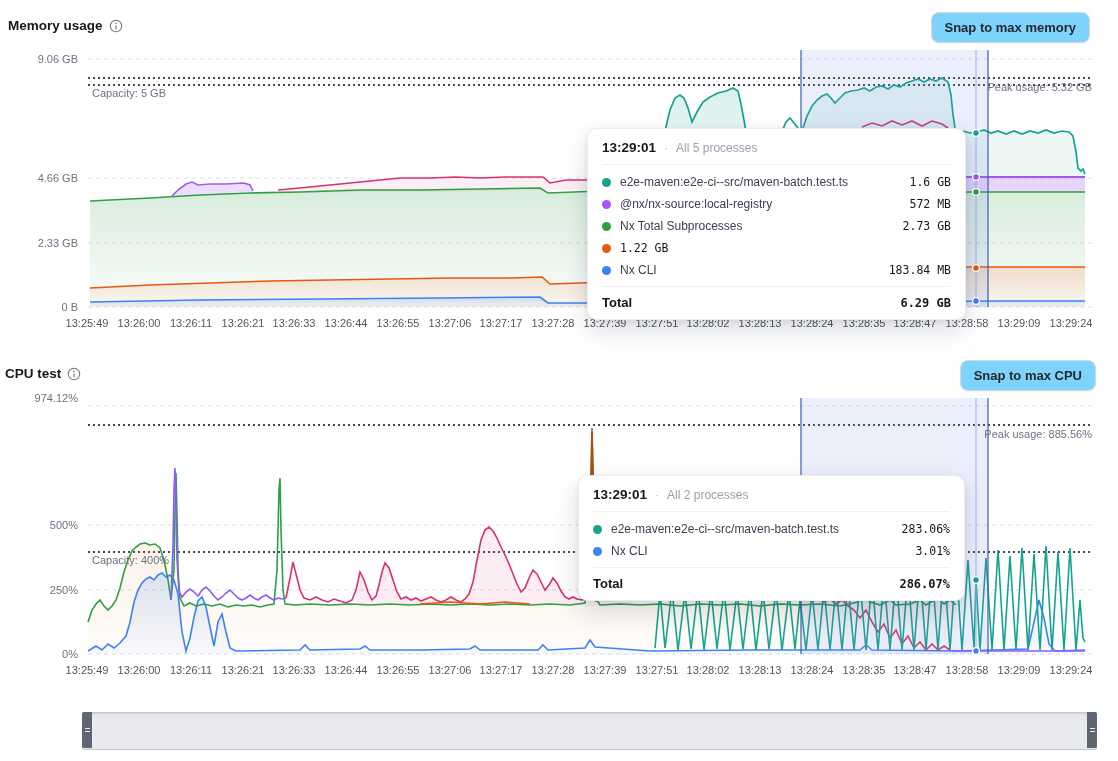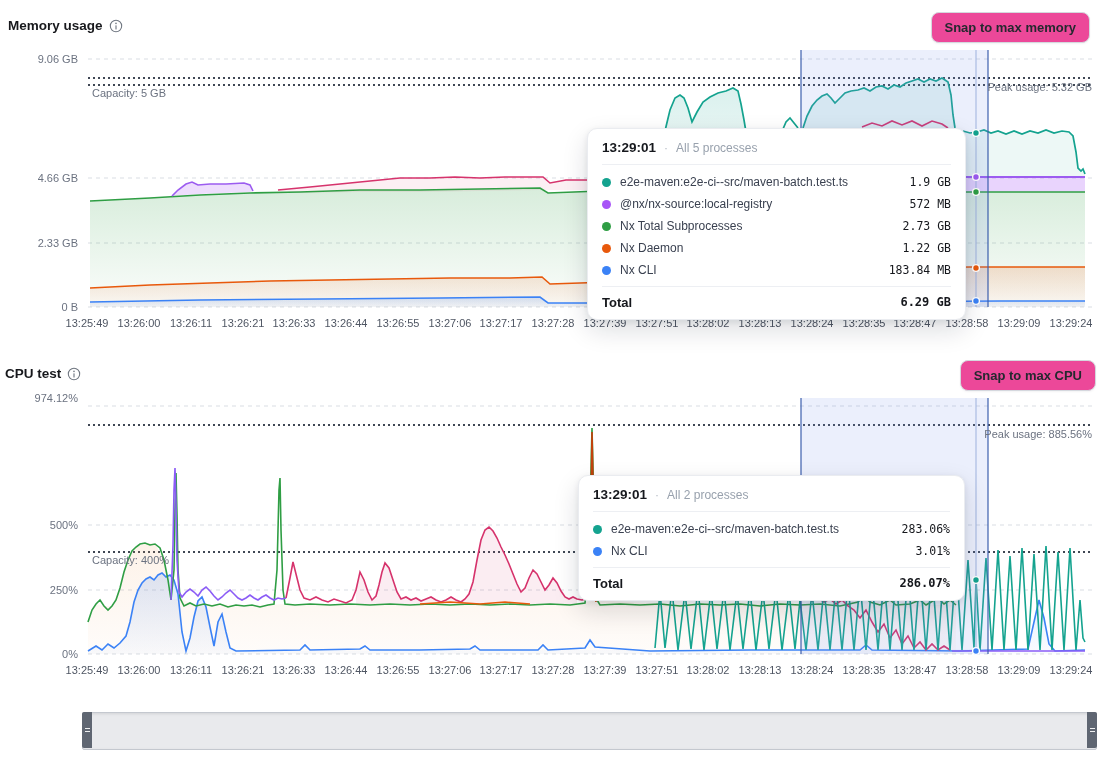--- a/index.html
+++ b/index.html
@@ -2,40 +2,40 @@
 <html><head>
 <meta charset="utf-8">
 <style>
   html,body{margin:0;padding:0;background:#fff}
   body{width:1118px;height:761px;position:relative;overflow:hidden;
        font-family:"Liberation Sans",sans-serif;color:#1f2430;}
   #canvas{position:absolute;left:0;top:0;z-index:1}
   .section-title{position:absolute;z-index:4;display:flex;align-items:center;gap:6px;
        font-size:13.5px;font-weight:700;color:#17181c}
   .info-icon{width:14px;height:14px;color:#6f7680}
-  .snap-btn{position:absolute;z-index:4;background:#ec4899;border:1px solid #d5d8de;border-radius:8px;
+  .snap-btn{position:absolute;z-index:4;background:#7dd3fc;border:1px solid #d5d8de;border-radius:8px;
        padding:7px 13px;font-size:13px;font-weight:600;color:#24292f;cursor:pointer;
        font-family:"Liberation Sans",sans-serif;box-shadow:0 1px 2px rgba(16,24,40,.05)}
   .ylabel{position:absolute;z-index:2;width:70px;left:8px;text-align:right;
        font-size:11px;color:#6b7280;white-space:nowrap}
   .cap-label,.peak-label{position:absolute;z-index:2;font-size:11px;color:#6b7280;white-space:nowrap}
   .peak-label{text-align:right}
   .xtick{position:absolute;z-index:2;transform:translateX(-50%);font-size:11px;color:#4f5663;white-space:nowrap}
   .tooltip{position:absolute;z-index:5;background:#fff;border:1px solid #eaecf0;border-radius:10px;
        box-shadow:0 10px 26px rgba(15,23,42,.14),0 2px 6px rgba(15,23,42,.08);padding:11px 14px 9px}
   .tt-head{display:flex;align-items:baseline;gap:8px;padding-bottom:9px;border-bottom:1px solid #edeff3}
   .tt-time{font-size:13.5px;font-weight:700;color:#16181d}
   .tt-sep{font-size:12px;color:#b3bac4}
   .tt-sub{font-size:12px;color:#98a1ad}
   .tt-rows{padding-top:6px}
   .tt-row{display:flex;align-items:center;gap:9px;height:22px;font-size:12px;color:#3a4150}
   .tt-dot{width:9px;height:9px;border-radius:50%;flex:none}
   .tt-name{flex:1;white-space:nowrap;overflow:hidden}
   .tt-val{font-family:"DejaVu Sans Mono",monospace;font-size:11.5px;color:#15171c}
-  .tt-total{display:flex;justify-content:space-between;align-items:flex-start;margin-top:5px;
+  .tt-total{display:flex;justify-content:space-between;align-items:center;margin-top:5px;
        padding-top:8px;border-top:1px solid #edeff3;font-size:13px;font-weight:700;color:#15171c}
   .tt-total .tt-val{font-weight:700;font-size:12px}
   .brush{position:absolute;z-index:3;left:82px;top:712px;width:1013px;height:36px;
        background:#e9eaed;border:1px solid #c4c8cf;border-radius:2px;
        box-shadow:inset 0 1px 3px rgba(0,0,0,.10);cursor:grab}
   .brush-handle{position:absolute;top:-1px;width:10px;height:36px;background:#5f6672;
        display:flex;flex-direction:column;justify-content:center;align-items:center;gap:2px;cursor:ew-resize}
   .brush-handle.left{left:-1px;border-radius:2px 0 0 2px}
   .brush-handle.right{right:-1px;border-radius:0 2px 2px 0}
   .grip{width:5px;height:1px;background:#fff;opacity:.9}
@@ -193,35 +193,34 @@
 <div class="tooltip" style="left:587px;top:128px;width:349px">
   <div class="tt-head">
     <span class="tt-time">13:29:01</span>
     <span class="tt-sep">·</span>
     <span class="tt-sub">All 5 processes</span>
   </div>
   <div class="tt-rows">
     <div class="tt-row">
       <span class="tt-dot" style="background-color: rgb(20, 163, 143);"></span>
       <span class="tt-name">e2e-maven:e2e-ci--src/maven-batch.test.ts</span>
-      <span class="tt-val">1.9 GB</span>
+      <span class="tt-val">1.6 GB</span>
     </div>
     <div class="tt-row">
       <span class="tt-dot" style="background-color: rgb(168, 85, 247);"></span>
       <span class="tt-name">@nx/nx-source:local-registry</span>
       <span class="tt-val">572 MB</span>
     </div>
     <div class="tt-row">
       <span class="tt-dot" style="background-color: rgb(47, 158, 68);"></span>
       <span class="tt-name">Nx Total Subprocesses</span>
       <span class="tt-val">2.73 GB</span>
     </div>
     <div class="tt-row">
       <span class="tt-dot" style="background-color: rgb(232, 89, 12);"></span>
-      <span class="tt-name">Nx Daemon</span>
       <span class="tt-val">1.22 GB</span>
     </div>
     <div class="tt-row">
       <span class="tt-dot" style="background-color: rgb(59, 130, 246);"></span>
       <span class="tt-name">Nx CLI</span>
       <span class="tt-val">183.84 MB</span>
     </div>
   </div>
   <div class="tt-total">
     <span>Total</span>

